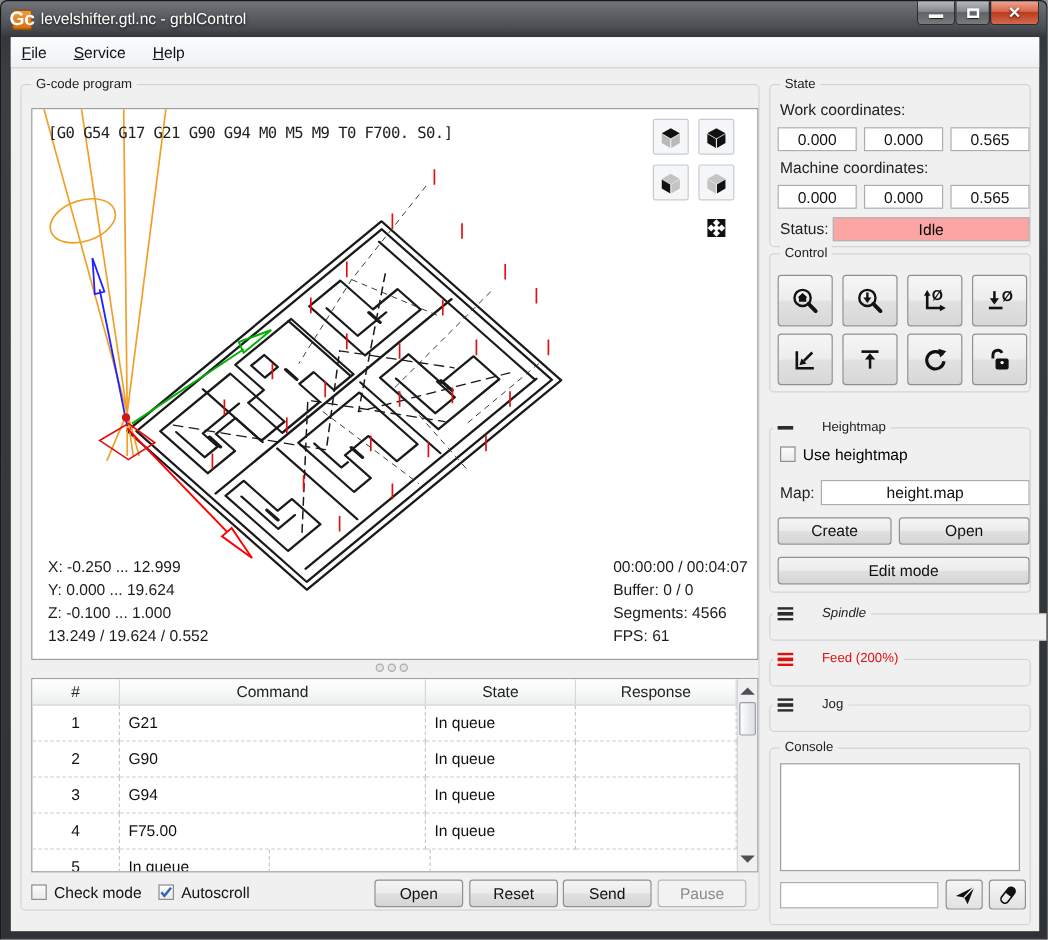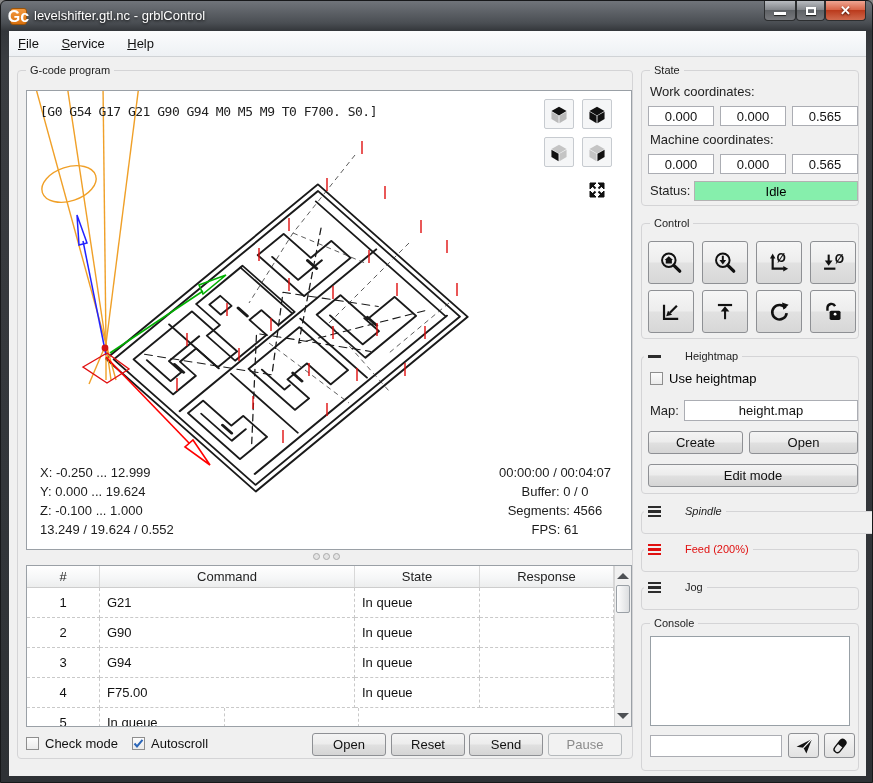--- a/index.html
+++ b/index.html
@@ -30,21 +30,21 @@
   
   .grp{position:absolute;border:1px solid #d4d4d6;border-radius:4px;background:#f0f0f0;}
   .grp>.t{position:absolute;top:-8px;left:8px;background:#f0f0f0;padding:0 4px;font-size:11px;
           color:#222;line-height:15px;white-space:nowrap;}
   .grp>.t.flex{display:flex;align-items:center;gap:24px;left:2px;}
   
   .viz{position:absolute;left:8px;top:19px;width:606px;height:460px;background:#fff;border:1px solid #9aa0a6;}
   .viz-header{position:absolute;left:13px;top:13px;font-size:13px;color:#222;font-family:"DejaVu Sans Mono",monospace;letter-spacing:-0.5px;}
   .stats{position:absolute;font-size:13px;color:#1c1c1c;line-height:19px;}
   .stats.left{left:13px;bottom:10px;}
-  .stats.right{right:20px;bottom:10px;text-align:center;}
+  .stats.right{right:8px;bottom:10px;text-align:left;}
   .viewbtn{position:absolute;width:30px;height:30px;border:1px solid #c7cbd0;border-radius:2px;
            background:#f5f6f7;display:flex;align-items:center;justify-content:center;}
   
   .splitter{position:absolute;left:0;width:616px;top:482px;height:10px;display:flex;gap:3px;justify-content:center;}
   .splitter i{width:7px;height:7px;border-radius:50%;background:#e3e3e3;border:1px solid #aaa;}
   
   .tbl{position:absolute;left:8px;top:494px;width:606px;height:162px;border:1px solid #9aa0a6;background:#fff;overflow:hidden;}
   .thead{display:flex;height:22px;background:linear-gradient(#ffffff,#f5f6f7 60%,#eceded);border-bottom:1px solid #cdcdcd;}
   .th{font-size:13px;color:#222;display:flex;align-items:center;justify-content:center;border-right:1px solid #d8d8d8;}
   .tr{display:flex;height:30px;}
@@ -65,21 +65,21 @@
   .cbrow{position:absolute;display:flex;align-items:center;gap:6px;top:3px;}
   .btn{border:1px solid #8e9094;border-radius:3px;font-size:13px;color:#111;
        background:linear-gradient(#f4f4f4,#ececec 48%,#e0e0e0 52%,#d5d5d5);
        display:flex;align-items:center;justify-content:center;}
   .btn.disabled{color:#8b8b8b;background:#f2f2f2;border-color:#b5b9bc;}
   .gfoot .btn{position:absolute;top:0;width:74px;height:23px;}
   
   .rfield{position:absolute;height:20px;border:1px solid #abadb3;background:#fff;font-size:13px;
           display:flex;align-items:center;justify-content:center;color:#111;}
   .rlabel{position:absolute;font-size:13px;color:#222;white-space:nowrap;}
-  .statusbox{position:absolute;height:20px;border:1px solid #b2b2b2;background:#86efac;font-size:13px;
+  .statusbox{position:absolute;height:20px;border:1px solid #b2b2b2;background:#fca5a5;font-size:13px;
              display:flex;align-items:center;justify-content:center;}
   .iconbtn{position:absolute;width:46px;height:43px;border:1px solid #8e9094;border-radius:3px;
            background:linear-gradient(#f6f6f6,#ededed 48%,#e1e1e1 52%,#d7d7d7);
            display:flex;align-items:center;justify-content:center;}
   .hm-btn{position:absolute;height:23px;}
   .hbar{display:inline-flex;flex-direction:column;gap:2px;}
   .hbar i{width:13px;height:2.4px;background:#2c2c2c;}
   .minusbar{width:13px;height:3px;background:#2c2c2c;display:inline-block;}
   .feed-title{color:#e01010;}
   .console-out{position:absolute;left:8px;top:12px;width:200px;height:90px;background:#fff;border:1px solid #98a0a6;}
@@ -312,21 +312,21 @@
       <div class="rfield" style="left:78px;top:35px;width:66px;">0.000</div>
       <div class="rfield" style="left:150px;top:35px;width:66px;">0.565</div>
       <div class="rlabel" style="left:8px;top:61px;">Machine coordinates:</div>
       <div class="rfield" style="left:6px;top:83px;width:66px;">0.000</div>
       <div class="rfield" style="left:78px;top:83px;width:66px;">0.000</div>
       <div class="rfield" style="left:150px;top:83px;width:66px;">0.565</div>
       <div class="rlabel" style="left:8px;top:112px;">Status:</div>
       <div class="statusbox" style="left:52px;top:110px;width:164px;">Idle</div>
     </div>
 
-    <div class="grp" style="left:632px;top:192px;width:218px;height:116px;">
+    <div class="grp" style="left:632px;top:180px;width:218px;height:116px;">
       <span class="t">Control</span>
       <div class="iconbtn" style="left:6px;top:17px;">
         <svg width="24" height="24" viewBox="0 0 22 22">
           <circle cx="9" cy="8.5" r="6.2" fill="none" stroke="#111" stroke-width="1.8"></circle>
           <line x1="13.6" y1="13.1" x2="19" y2="18.5" stroke="#111" stroke-width="3" stroke-linecap="round"></line>
           <path d="M9,4.8 L12.8,8.2 H11.8 V11.5 H6.2 V8.2 H5.2 Z" fill="#111"></path>
         </svg>
       </div>
       <div class="iconbtn" style="left:60px;top:17px;">
         <svg width="24" height="24" viewBox="0 0 22 22">

